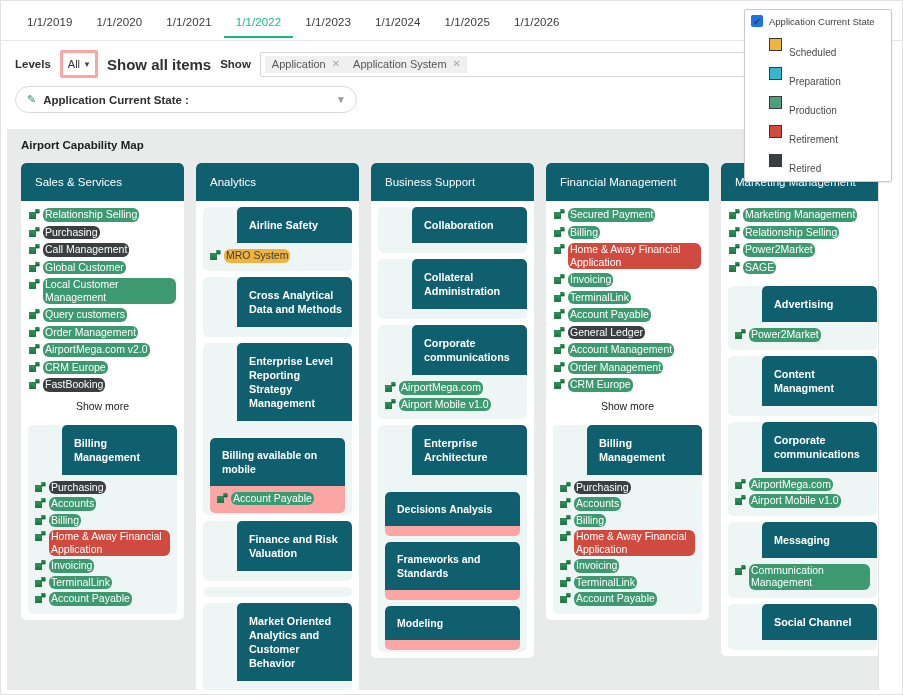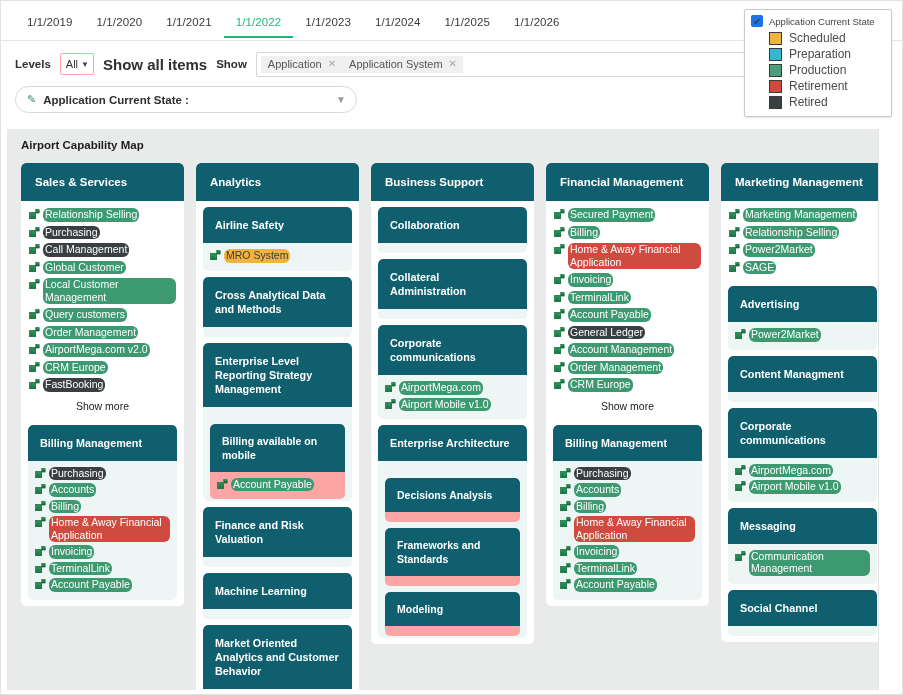--- a/index.html
+++ b/index.html
@@ -54,27 +54,27 @@
     gap: 9px;
     height: 26px;
   }
   .flabel {
     font-size: 11.5px;
     font-weight: bold;
     color: #2f2f2f;
     white-space: nowrap;
   }
   .levels-select {
-    border: 1px solid #fca5a5;
+    border: 3px solid #fca5a5;
     border-radius: 2px;
     background: #fff;
     font-size: 11px;
     color: #333;
     padding: 2px 4px 2px 5px;
-    height: 22px;
+    height: 28px;
     display: flex; align-items: center; gap: 3px;
     cursor: pointer;
   }
   .caret-sm { font-size: 8px; color:#444; }
   .linklike {
     font-size: 15px; font-weight: bold; color:#2f2f2f;
     cursor: pointer; white-space: nowrap;
   }
   .multiselect {
     flex: 1;
@@ -131,21 +131,21 @@
   .legend-head { display:flex; align-items:center; gap:6px; margin-bottom: 3px;}
   .lchk {
     width: 12px; height: 12px; border-radius:2px;
     background: #1a73e8; color:#fff; font-size:9px;
     display:flex; align-items:center; justify-content:center;
     flex: 0 0 auto;
   }
   .legend-head span { font-size: 9.5px; color:#3f3f3f; }
   .lrow { display:flex; align-items:center; gap:7px; padding: 1px 0 1px 18px; }
   .lsw { width: 13px; height: 13px; border: 1px solid #3a3a3a; flex:0 0 auto; }
-  .lrow span { font-size: 12px; color:#4a4a4a; }
+  .lrow span { font-size: 10px; color:#4a4a4a;margin-top:16px; }
 
   
   .maparea {
     position: absolute;
     left: 6px; right: 6px;
     top: 128px; bottom: 4px;
     background: #e9eaea;
     padding: 10px 0 0 14px;
     overflow: hidden;
   }
@@ -163,21 +163,21 @@
     margin-right: 12px;
     background: #ffffff;
     border-radius: 5px;
     padding: 0 0 6px 0;
     overflow: hidden;
   }
   .col-head {
     background: #0f5f6e;
     color: #ffffff;
     font-size: 11.5px;
-    font-weight: bold;
+    font-weight: normal;
     padding: 13px 12px 13px 14px;
     border-radius: 5px 5px 0 0;
   }
   .applist { padding: 7px 8px 2px 8px; }
   .app {
     display: flex;
     align-items: flex-start;
     gap: 3px;
     margin: 0 0 4px 0;
     line-height: 12.5px;
@@ -210,20 +210,21 @@
     overflow: hidden;
   }
   .sub-head {
     background: #0f5f6e;
     color:#fff;
     font-size: 10.8px;
     font-weight: bold;
     padding: 11px 10px 11px 12px;
     border-radius: 5px 5px 0 0;
     line-height: 14px;
+    margin-left: 34px;
   }
   .sub-body { padding: 6px 7px 5px 7px; }
   .sub-body.empty { padding: 5px 0 5px 0; }
   .sub .app { margin-bottom: 3px; }
 
   .sub2 {
     margin: 6px 7px 2px 7px;
     border-radius: 5px;
     background: #fca5a5;
     overflow: hidden;
@@ -559,21 +560,20 @@
                   <span class="appname s-production">Account Payable</span>
                 </div>
               </div>
             </div>
           </div>
           <div class="sub">
             <div class="sub-head">Finance and Risk Valuation</div>
             <div class="sub-body empty"></div>
           </div>
           <div class="sub">
-            <div class="sub-head">Machine Learning</div>
             <div class="sub-body empty"></div>
           </div>
           <div class="sub">
             <div class="sub-head">Market Oriented Analytics and Customer Behavior</div>
             <div class="sub-body empty"></div>
           </div>
         </div>
         <div class="col">
           <div class="col-head">Business Support</div>
           <div class="sub">

